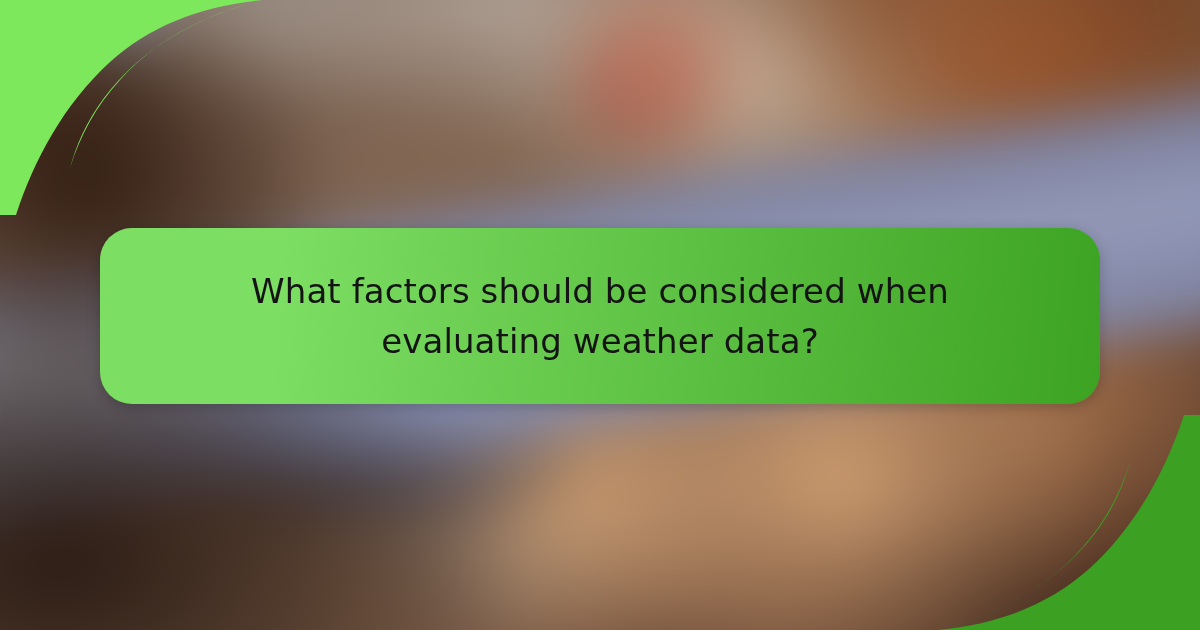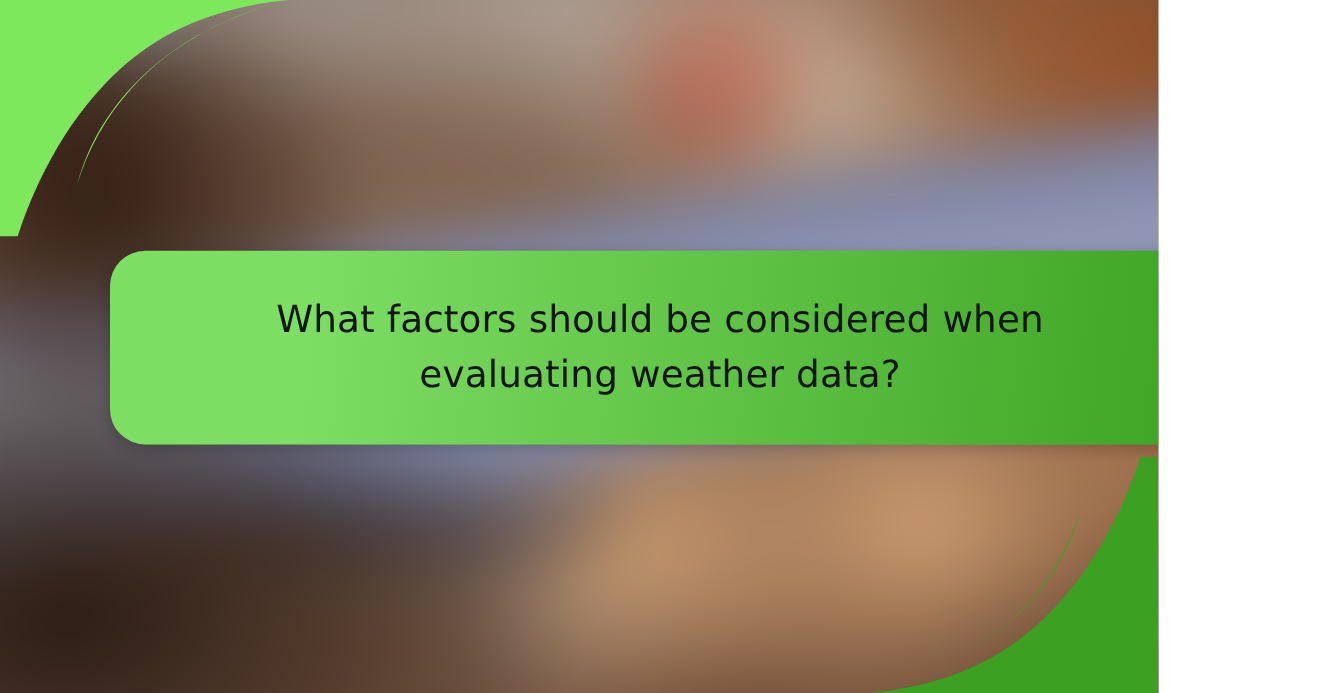--- a/index.html
+++ b/index.html
@@ -6,21 +6,21 @@
   * { margin:0; padding:0; box-sizing:border-box; }
 
   html, body {
     width:1200px; height:630px;
     overflow:hidden;
     font-family:"DejaVu Sans", sans-serif;
   }
 
   #stage {
     position:relative;
-    width:1053px; height:630px;
+    width:1200px; height:630px;
     overflow:hidden;
     background:#6b564a;
   }
 
   
   .photo-bg {
     position:absolute;
     inset:-60px;
     filter:blur(26px) saturate(1.06);
     background-color:#7a6254;

